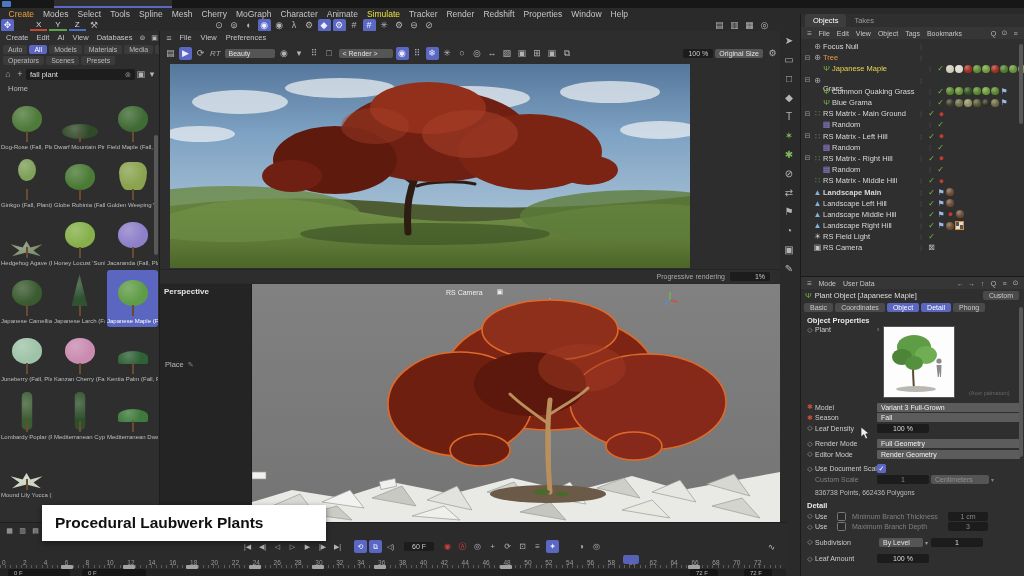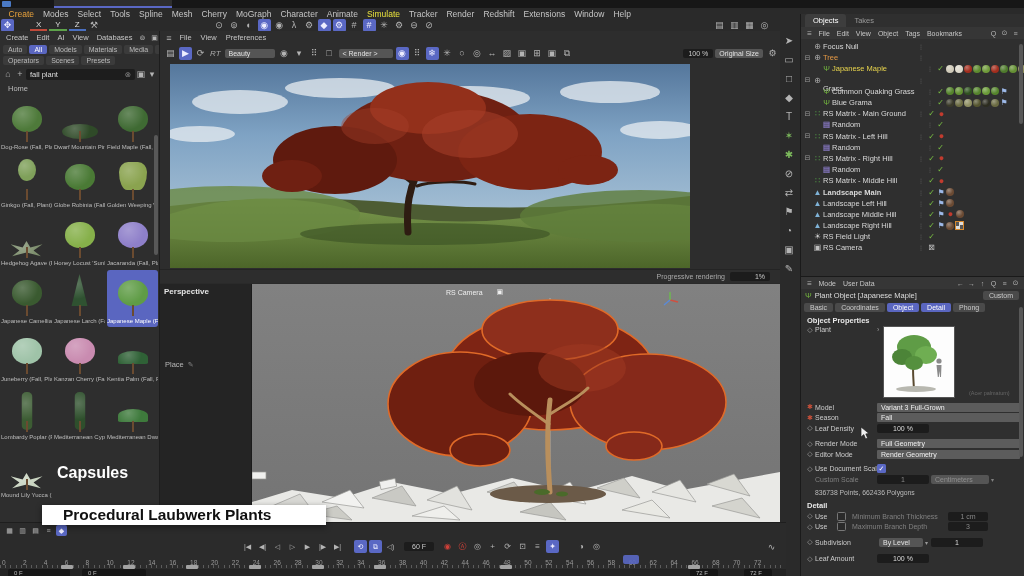--- a/index.html
+++ b/index.html
@@ -111,21 +111,21 @@
 #tl-cur{background:#1c1c1c;border-radius:2px;color:#ccc;font-size:7px;padding:1px 8px;margin:0 6px}
 #ruler{left:0;top:33px;width:782px;height:13px}
 .rnum{width:20.9px;flex:none;font-size:6.5px;color:#999;padding-left:2px}
 #ruler-ticks{left:0;top:42px;width:782px;height:3px;background:repeating-linear-gradient(90deg,#5c5c5c 0 1px,rgba(0,0,0,0) 1px 5.2px)}
 .keyblk{position:absolute;top:9px;width:12px;height:4px;background:#a2a2a2;border-radius:1px}
 #playhead{position:absolute;top:-1px;width:16px;height:9px;background:#5a68c4;border-radius:2px;opacity:.9}
 #tl-fields{left:0;top:46px;width:786px;height:8px;background:#232323}
 .tfield{position:absolute;top:0;height:8px;background:#161616;border-radius:2px;color:#bbb;font-size:6px;display:flex;align-items:center;padding:0 6px}
 
 #capsules{left:42px;top:455px;width:103px;height:36px;background:linear-gradient(90deg,var(--t1),var(--t2));border-radius:2px;color:#fff;font-weight:bold;font-size:16px;display:flex;align-items:center;padding-left:15px;z-index:50}
-#prolaub{left:42px;top:505px;width:284px;height:20px;background:#fff;color:#101010;font-weight:bold;font-size:15.5px;display:flex;align-items:center;padding-left:21px;z-index:50;box-shadow:0 2px 6px rgba(0,0,0,.45)}
+#prolaub{left:42px;top:505px;width:284px;height:36px;background:#fff;color:#101010;font-weight:bold;font-size:15.5px;display:flex;align-items:center;padding-left:13px;z-index:50;box-shadow:0 2px 6px rgba(0,0,0,.45)}
 #cursor{left:860px;top:426px;z-index:40}
 .sb{background:#585858;border-radius:2px}
 </style>
 </head>
 <body>
 
 <div id="root">
 
   <div class="abs" id="topbar">
     <div class="abs" id="logo"></div>
@@ -141,21 +141,21 @@
       <span class="mi">Spline</span>
       <span class="mi">Mesh</span>
       <span class="mi">Cherry</span>
       <span class="mi">MoGraph</span>
       <span class="mi">Character</span>
       <span class="mi">Animate</span>
       <span class="mi c-sim">Simulate</span>
       <span class="mi">Tracker</span>
       <span class="mi">Render</span>
       <span class="mi">Redshift</span>
-      <span class="mi">Extensions</span>
+      <span class="mi">Properties</span>
       <span class="mi">Window</span>
       <span class="mi">Help</span>
     </div>
 
   <div class="abs row" id="toolbar">
     <span class="ico hl">✥</span>
     <span style="width:14px"></span>
     <span class="row">
 
     <span class="axisbtn" style="border-color: rgb(192, 74, 58);">X</span>
@@ -1054,23 +1054,20 @@
       <span id="playhead" style="left: 623px;"></span>
     </div>
     <div class="abs" id="tl-fields">
       <span class="tfield" style="left:8px;width:62px">0 F</span>
       <span class="tfield" style="left:82px;width:64px">0 F</span>
       <span class="tfield" style="left:690px;width:28px">72 F</span>
       <span class="tfield" style="left:744px;width:28px">72 F</span>
     </div>
   </div>
 
-  <div class="abs" id="capsules">
-      <span>Capsules</span>
-    </div>
   <div class="abs" id="prolaub">
       <span>Procedural Laubwerk Plants</span>
     </div>
 
   <div class="abs" id="cursor">
     <svg width="10" height="14" viewBox="0 0 10 14">
         <path d="M1,1 L1,11 L3.8,8.6 L5.6,13 L7.6,12.1 L5.8,7.9 L9,7.5 Z" fill="#f0f0f0" stroke="#222" stroke-width="0.7"></path>
       </svg>
   </div>
 

